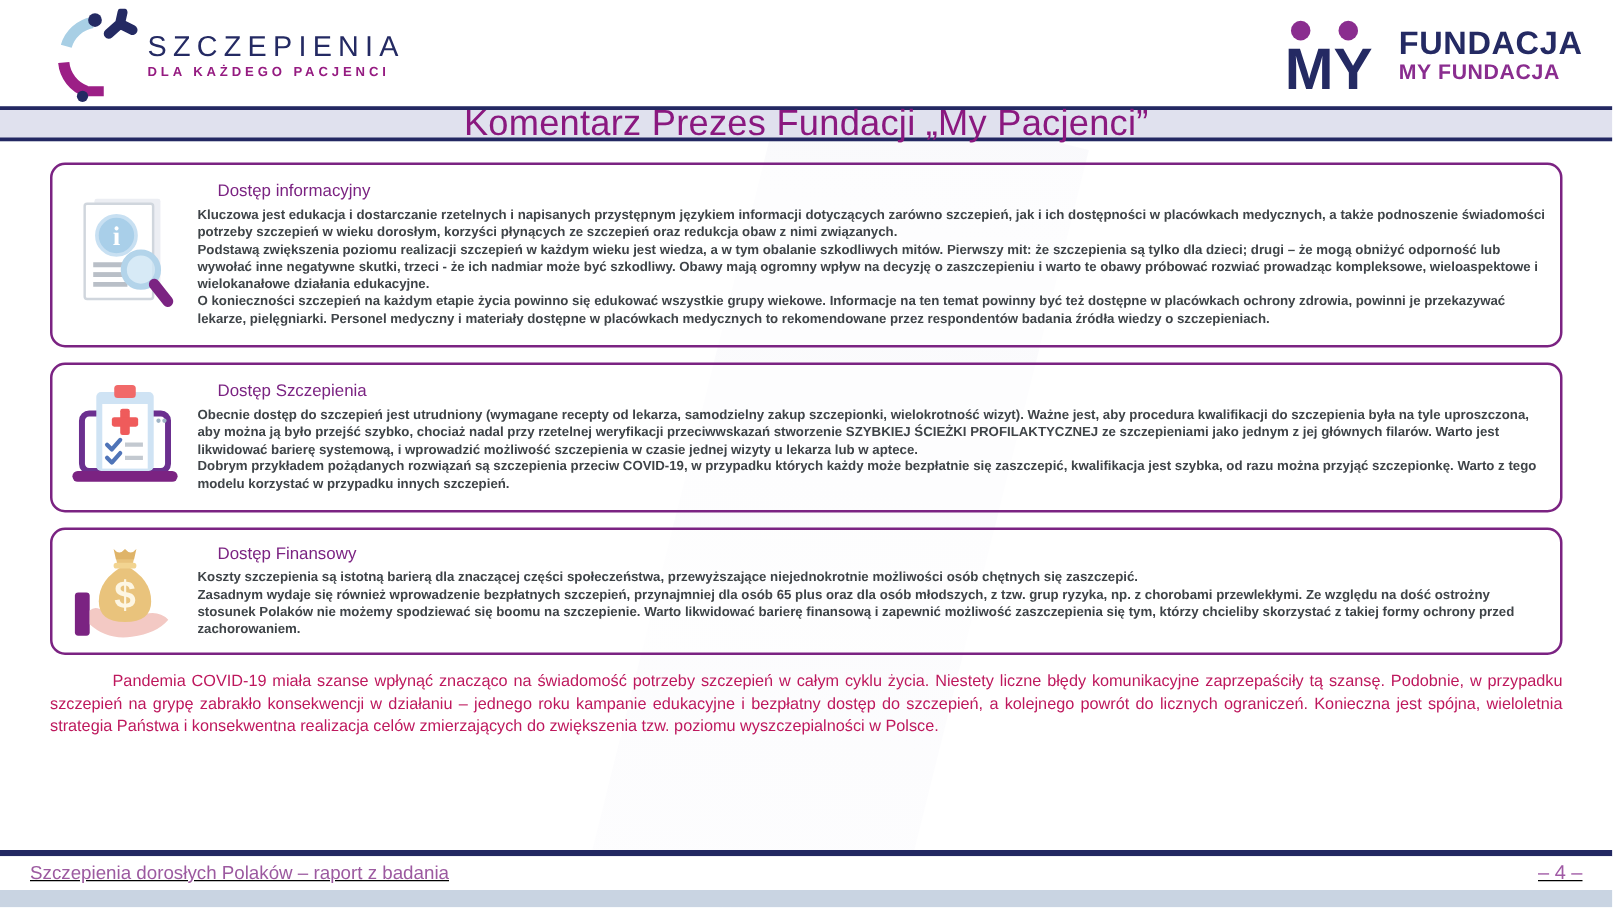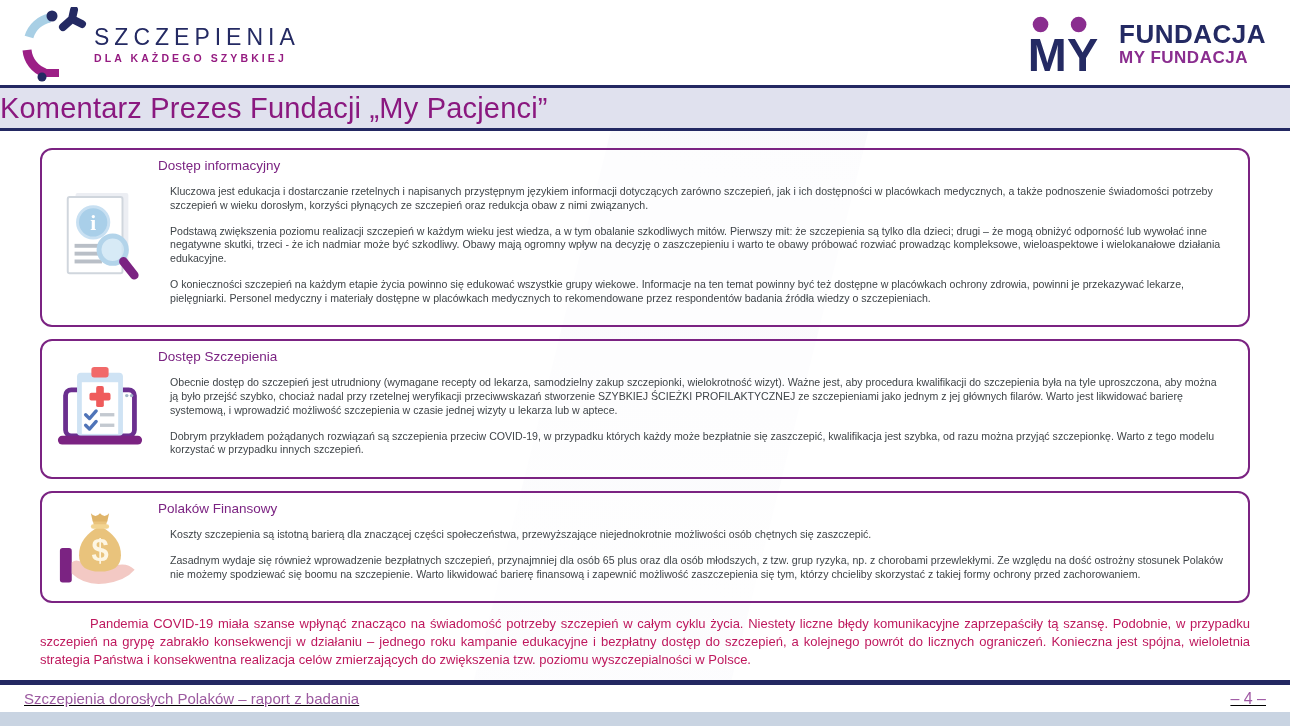--- a/index.html
+++ b/index.html
@@ -5,41 +5,41 @@
   html,body{margin:0;padding:0;background:#ffffff;}
   .slide{width:1290px;height:726px;position:relative;overflow:hidden;background:#ffffff;
          font-family:"Liberation Sans",sans-serif;}
   .watermark{position:absolute;left:545px;top:80px;width:250px;height:660px;
              background:linear-gradient(180deg,#f5f5f9,#fbfbfd);transform:rotate(14deg);
              opacity:.55;z-index:0;}
   .layer{position:relative;z-index:1;}
 
   
   .header{height:85px;display:flex;justify-content:space-between;align-items:center;
-          padding:4px 24px 0 16px;box-sizing:border-box;background:#fff;}
+          padding:4px 24px 0 16px;box-sizing:border-box;background:#fff;margin-left:24px;}
   .logo-left{display:flex;align-items:center;gap:4px;}
   .logo-left-text .l1{color:#242a63;font-size:23px;letter-spacing:5px;line-height:1.05;}
   .logo-left-text .l2{color:#951b81;font-size:10.5px;font-weight:bold;letter-spacing:3.1px;margin-top:2px;}
   .logo-right{display:flex;align-items:center;gap:15px;}
   .logo-right-text .r1{color:#242a63;font-size:26px;font-weight:bold;letter-spacing:.5px;line-height:1.05;}
   .logo-right-text .r2{color:#8a2d8f;font-size:17px;font-weight:bold;letter-spacing:.5px;}
 
   
-  .title-band{height:46px;background:#e0e1ee;border-top:3px solid #232862;border-bottom:3px solid #232862;
-              display:flex;align-items:center;justify-content:flex-start;box-sizing:border-box;}
+  .title-band{height:28px;background:#e0e1ee;border-top:3px solid #232862;border-bottom:3px solid #232862;
+              display:flex;align-items:center;justify-content:center;box-sizing:border-box;}
   .page-title{color:#8a187f;font-size:29px;letter-spacing:.2px;}
 
   
   .content{padding:17px 40px 0 40px;}
   .box{border:2.5px solid #7b2382;border-radius:12px;display:flex;align-items:center;
        margin-bottom:12px;padding:8px 12px 8px 0;box-sizing:border-box;background:rgba(255,255,255,.55);}
   .box-icon{flex:0 0 116px;display:flex;justify-content:center;align-items:center;}
   .box-text{flex:1;min-width:0;}
-  .box-heading{color:#7b2382;font-size:13.5px;margin:0 0 6px 0;font-weight:normal;}
-  .box-body p{margin:12px;color:#3f4448;font-size:10.6px;line-height:1.3;}
+  .box-heading{color:#7b2382;font-size:13.5px;margin:0 0 6px 16px;font-weight:normal;}
+  .box-body p{margin:0;color:#3f4448;font-size:10.6px;line-height:1.3;font-weight:bold;}
   .b1{min-height:148px;} .b2{min-height:120px;} .b3{min-height:100px;}
 
   
   .summary{color:#be185d;font-size:13px;line-height:1.38;text-align:justify;
            text-indent:50px;margin:12px 0 0 0;}
 
   
   .footer{position:absolute;bottom:0;left:0;right:0;z-index:1;}
   .footer-rule{height:5px;background:#232862;}
   .footer-row{height:27px;display:flex;justify-content:space-between;align-items:center;padding:0 24px;background:#fff;text-decoration:underline;}
@@ -58,21 +58,21 @@
       <svg width="74" height="76" viewBox="0 0 74 76">
         <path d="M 13 30 A 27 27 0 0 1 34 11" fill="none" stroke="#a8cfe5" stroke-width="9"></path>
         <path d="M 11 43 A 27 27 0 0 0 29 66" fill="none" stroke="#9c1f86" stroke-width="9"></path>
         <rect x="27" y="62" width="16" height="8" fill="#9c1f86"></rect>
         <circle cx="36" cy="9" r="5.5" fill="#242a63"></circle>
         <circle cx="26" cy="70" r="4.5" fill="#242a63"></circle>
         <path d="M 47 20 L 56 12 L 66 17 M 56 12 L 58 3" fill="none" stroke="#242a63" stroke-width="8" stroke-linecap="round" stroke-linejoin="round"></path>
       </svg>
       <div class="logo-left-text">
         <div class="l1">SZCZEPIENIA</div>
-        <div class="l2">DLA KAŻDEGO SZYBKIEJ</div>
+        <div class="l2">DLA KAŻDEGO PACJENCI</div>
       </div>
     </div>
 
     <div class="logo-right">
       <svg width="82" height="62" viewBox="0 0 84 62">
         <circle cx="19" cy="10" r="8" fill="#8a2d8f"></circle>
         <circle cx="58" cy="10" r="8" fill="#8a2d8f"></circle>
         <text x="42" y="58" text-anchor="middle" font-family="Liberation Sans, sans-serif" font-size="48" font-weight="bold" fill="#242a63">MY</text>
       </svg>
       <div class="logo-right-text">
@@ -146,21 +146,21 @@
           <rect x="6" y="46" width="13" height="38" rx="3" fill="#7b2382"></rect>
           <path d="M 19 74 Q 34 88 56 85 Q 78 82 88 70 Q 80 62 68 65 Q 44 72 32 63 Q 24 57 19 62 Z" fill="#f3c9c4"></path>
           <path d="M 42 16 L 58 16 L 56 24 L 44 24 Z" fill="#e9c37c"></path>
           <path d="M 40 8 q 5 6 10 0 q 5 6 10 0 l -2 9 l -16 0 Z" fill="#dfb469"></path>
           <path d="M 50 22 Q 27 34 27 54 Q 27 72 50 72 Q 73 72 73 54 Q 73 34 50 22 Z" fill="#e9c37c"></path>
           <rect x="40" y="20" width="20" height="5" rx="2.5" fill="#f2d491"></rect>
           <text x="50" y="60" text-anchor="middle" font-family="Liberation Sans, sans-serif" font-size="34" font-weight="bold" fill="#fdf6e3">$</text>
         </svg>
       </div>
       <div class="box-text">
-        <h3 class="box-heading">Polaków Finansowy</h3>
+        <h3 class="box-heading">Dostęp Finansowy</h3>
         <div class="box-body">
           <p>Koszty szczepienia są istotną barierą dla znaczącej części społeczeństwa, przewyższające niejednokrotnie możliwości osób chętnych się zaszczepić.</p>
           <p>Zasadnym wydaje się również wprowadzenie bezpłatnych szczepień, przynajmniej dla osób 65 plus oraz dla osób młodszych, z tzw. grup ryzyka, np. z chorobami przewlekłymi. Ze względu na dość ostrożny stosunek Polaków nie możemy spodziewać się boomu na szczepienie. Warto likwidować barierę finansową i zapewnić możliwość zaszczepienia się tym, którzy chcieliby skorzystać z takiej formy ochrony przed zachorowaniem.</p>
         </div>
       </div>
     </div>
 
     <p class="summary">Pandemia COVID-19 miała szanse wpłynąć znacząco na świadomość potrzeby szczepień w całym cyklu życia. Niestety liczne błędy komunikacyjne zaprzepaściły tą szansę. Podobnie, w przypadku szczepień na grypę zabrakło konsekwencji w działaniu – jednego roku kampanie edukacyjne i bezpłatny dostęp do szczepień, a kolejnego powrót do licznych ograniczeń. Konieczna jest spójna, wieloletnia strategia Państwa i konsekwentna realizacja celów zmierzających do zwiększenia tzw. poziomu wyszczepialności w Polsce.</p>
   </div>
 

